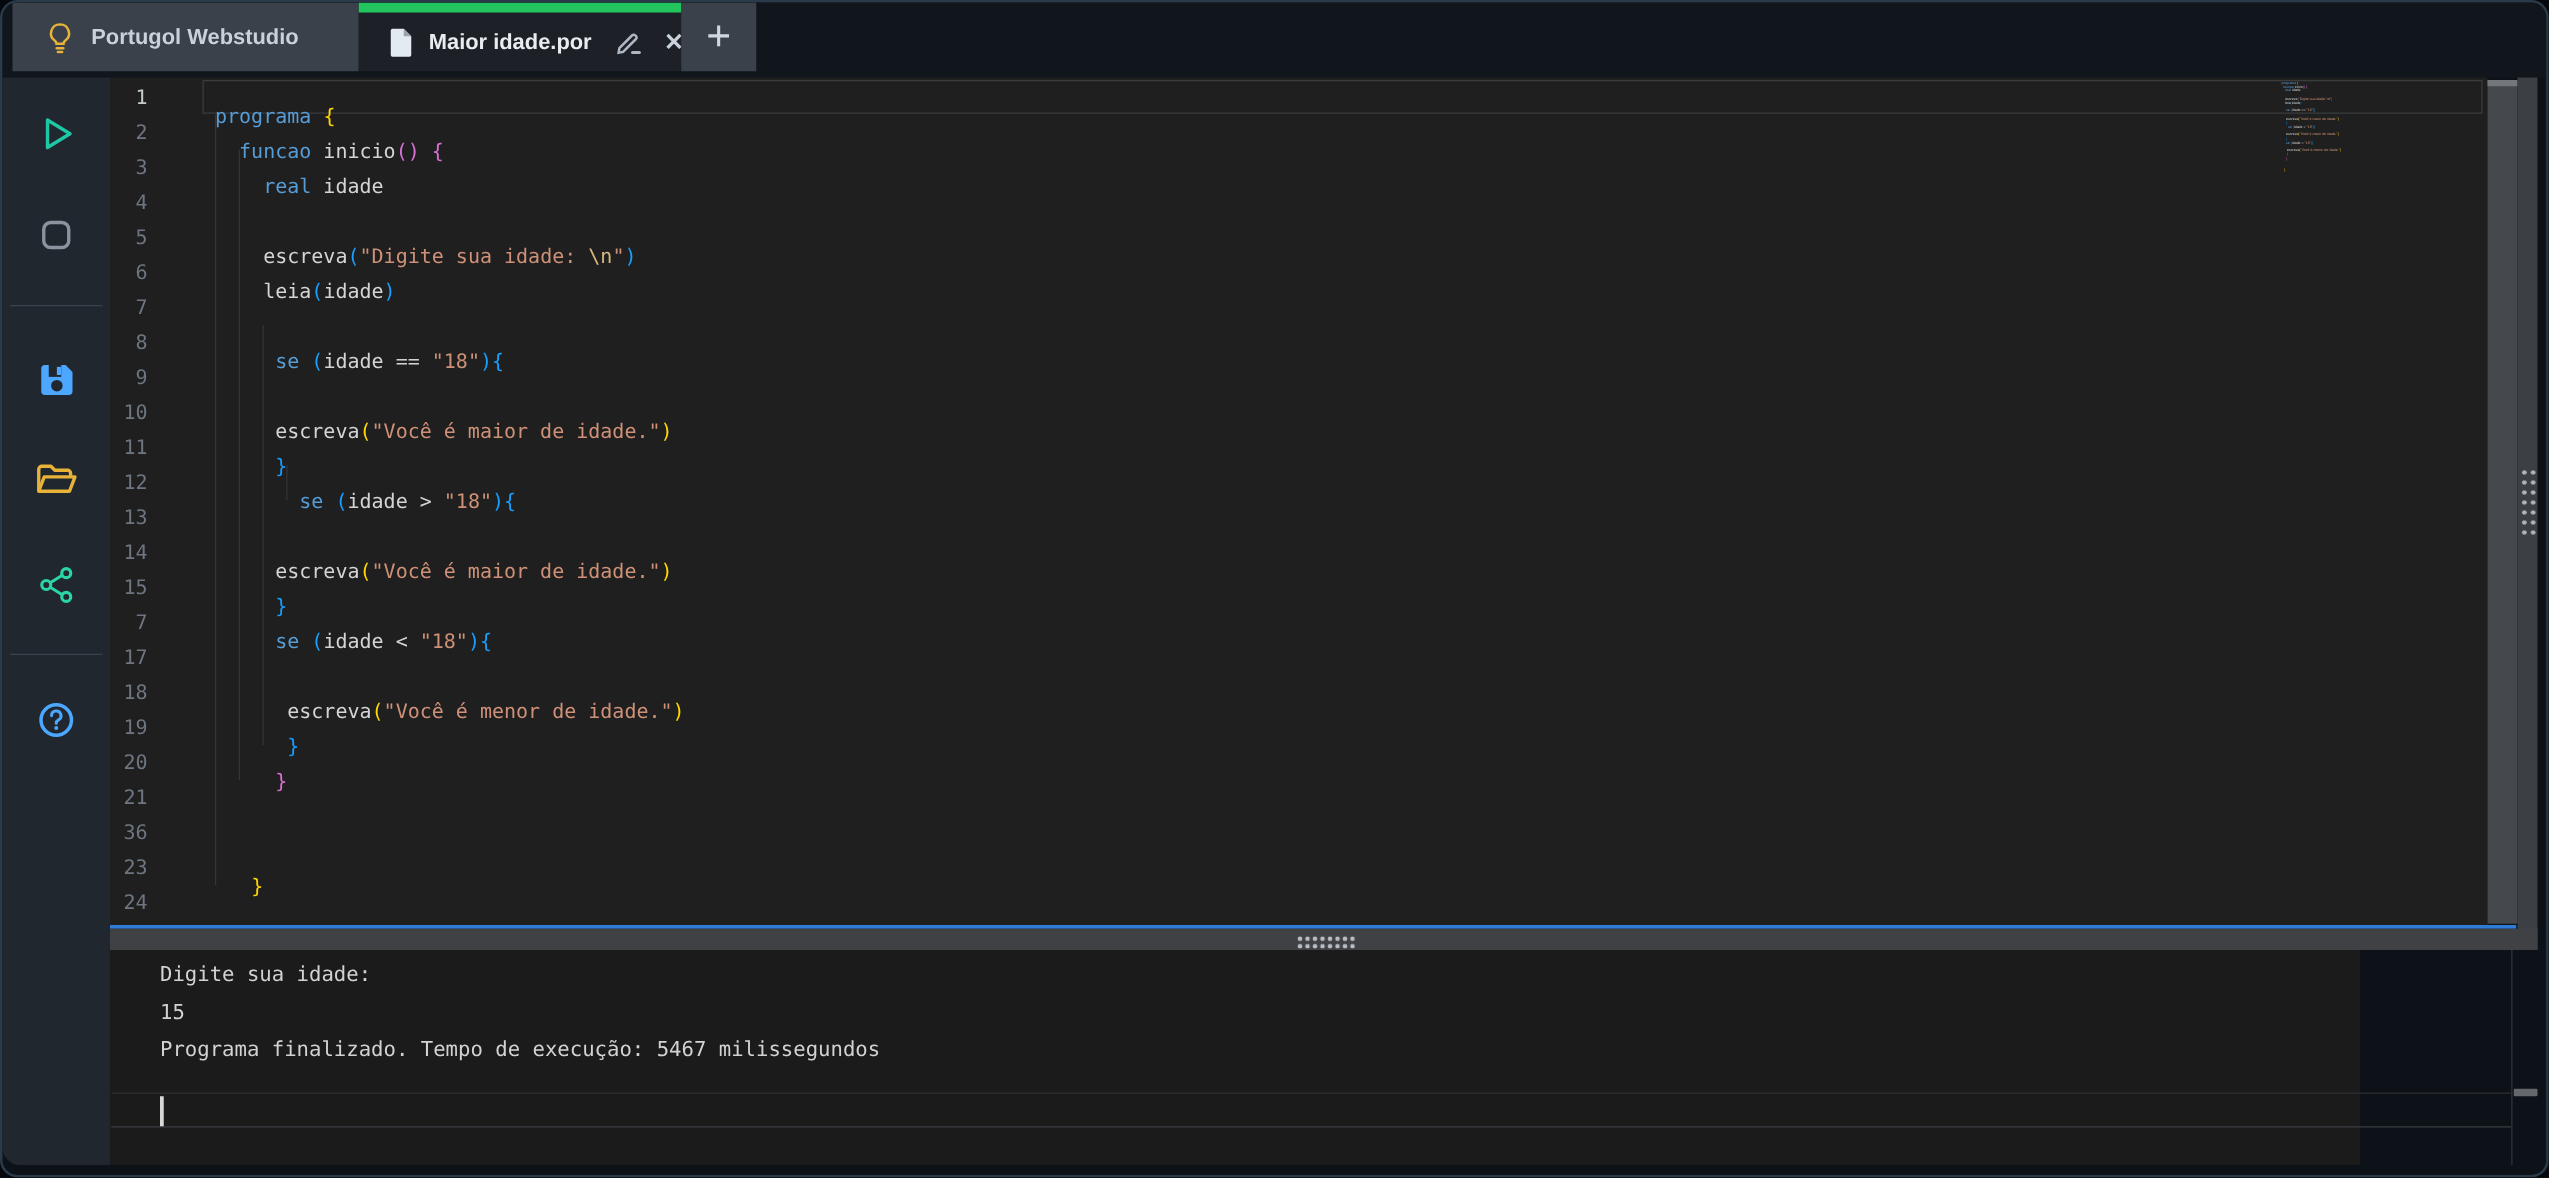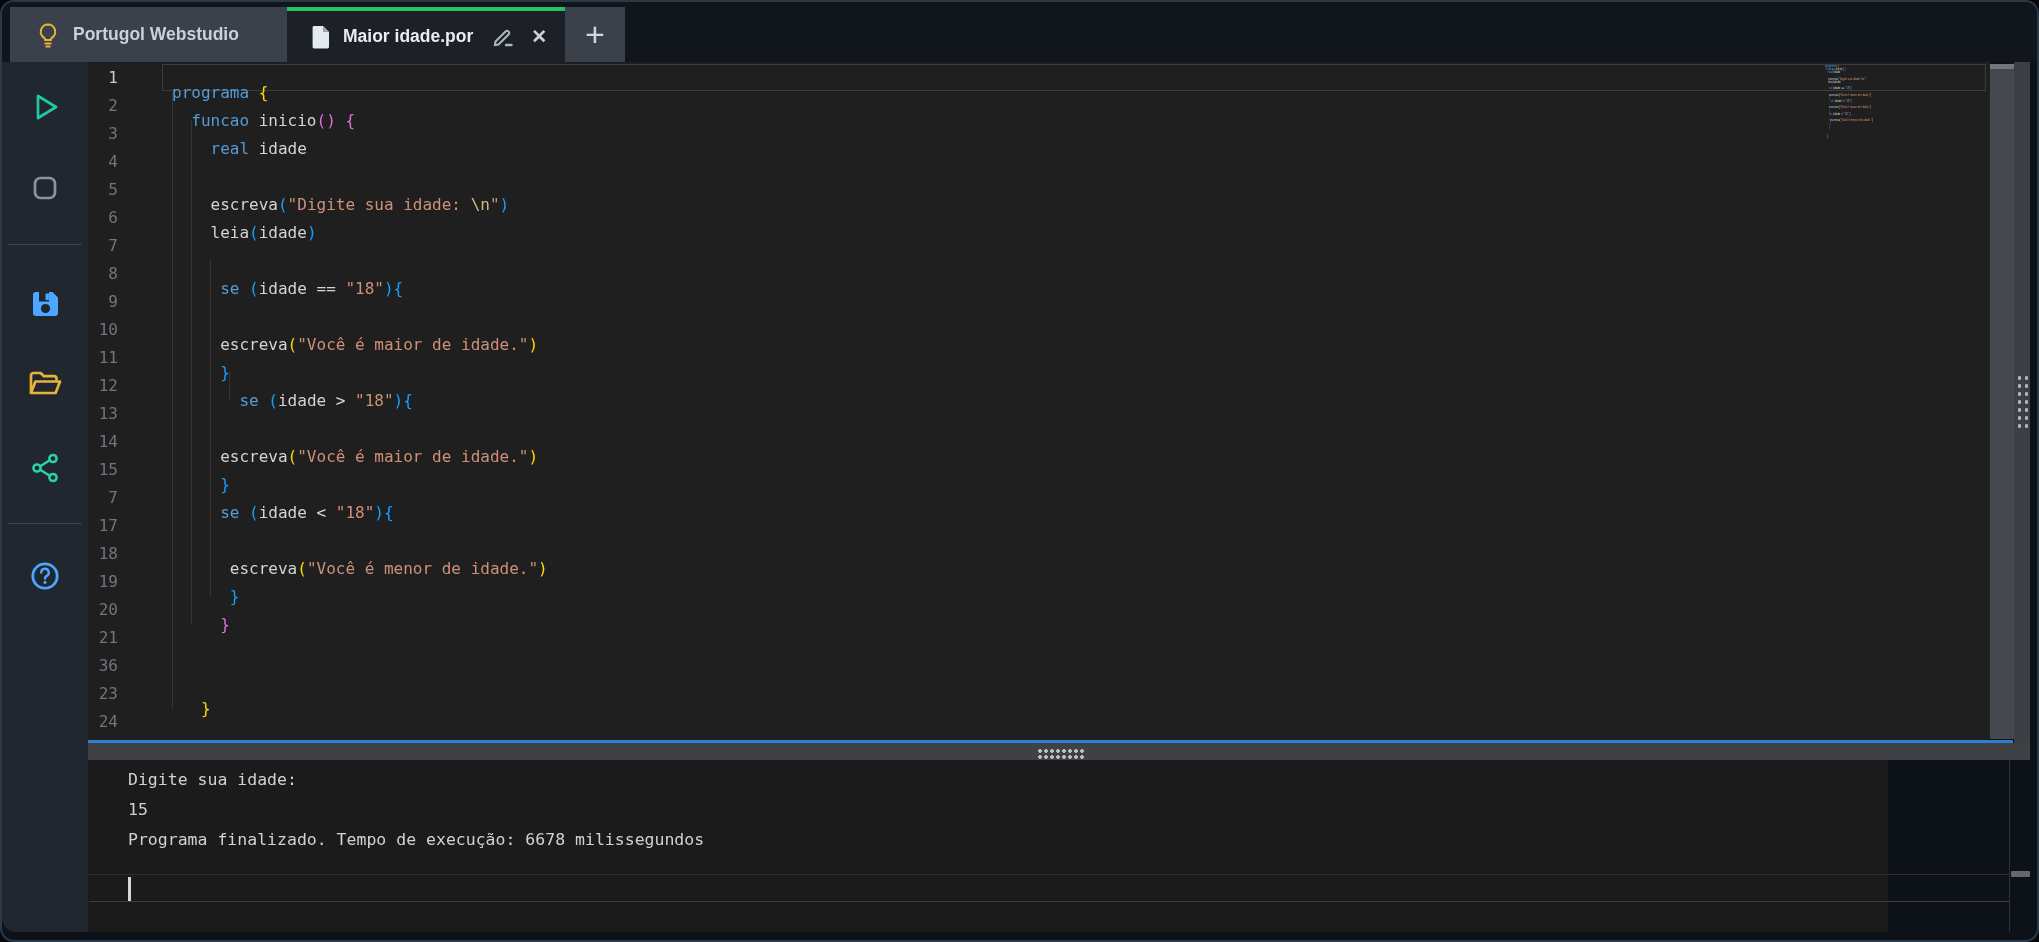--- a/index.html
+++ b/index.html
@@ -4,24 +4,24 @@
 <style>
   html,body{margin:0;padding:0;background:#05090d;}
   *{box-sizing:border-box;}
   .window{
     position:relative; width:2039px; height:942px;
     background:#0d1218; border:2px solid #2b3a49; border-radius:14px;
     overflow:hidden; font-family:"Liberation Sans", sans-serif;
   }
   
   .tabbar{position:absolute; left:0; top:0; width:100%; height:60px; background:#11161d;
-          display:flex; align-items:flex-end; padding-left:8px;}
+          display:flex; align-items:flex-start; padding-left:8px;}
   .tab{height:55px; display:flex; align-items:center; cursor:pointer;}
   .tab.app-tab{width:277px; background:#3a414b; padding-left:26px; gap:13px;}
-  .tab.file-tab{width:278px; background:#1d2127; border-top:4px solid #22c55e; padding-left:24px; gap:12px;}
+  .tab.file-tab{width:258px; background:#1d2127; border-top:8px solid #22c55e; padding-left:24px; gap:12px;}
   .tab-label{font-size:17.5px; font-weight:bold; color:#c9d1d9; white-space:nowrap;}
   .tab.file-tab .tab-label{color:#e8edf2;}
   .tab-btn{display:flex; align-items:center; justify-content:center; cursor:pointer;}
   .close-glyph{font-size:19px; color:#c9d1d9; padding:0 4px; font-weight:bold;}
   .newtab{width:60px; height:55px; background:#3a414b; display:flex; align-items:center; justify-content:center;
           font-size:34px; font-weight:200; color:#d0d7de; cursor:pointer;}
   
   .sidebar{position:absolute; left:0; top:60px; width:86px; height:870px; background:#21272f;
            border-bottom-left-radius:14px;}
   .side-btn{position:absolute; left:25px; width:36px; height:36px; display:flex; align-items:center; justify-content:center; cursor:pointer;}
@@ -250,21 +250,21 @@
   <div class="rg-dots"></div>
 
   <div class="blue-divider"></div>
   <div class="bottom-gutter"></div>
   <div class="bg-dots"></div>
 
   <div class="console">
     <div id="console-lines">
         <div class="con-line">Digite sua idade: </div>
         <div class="con-line">15</div>
-        <div class="con-line">Programa finalizado. Tempo de execução: 6678 milissegundos</div>
+        <div class="con-line">Programa finalizado. Tempo de execução: 5467 milissegundos</div>
       </div>
   </div>
   <div class="console-input">
     <div class="console-cursor"></div>
   </div>
   <div class="console-vline"></div>
   <div class="console-nub"></div>
 
 </div>
 

